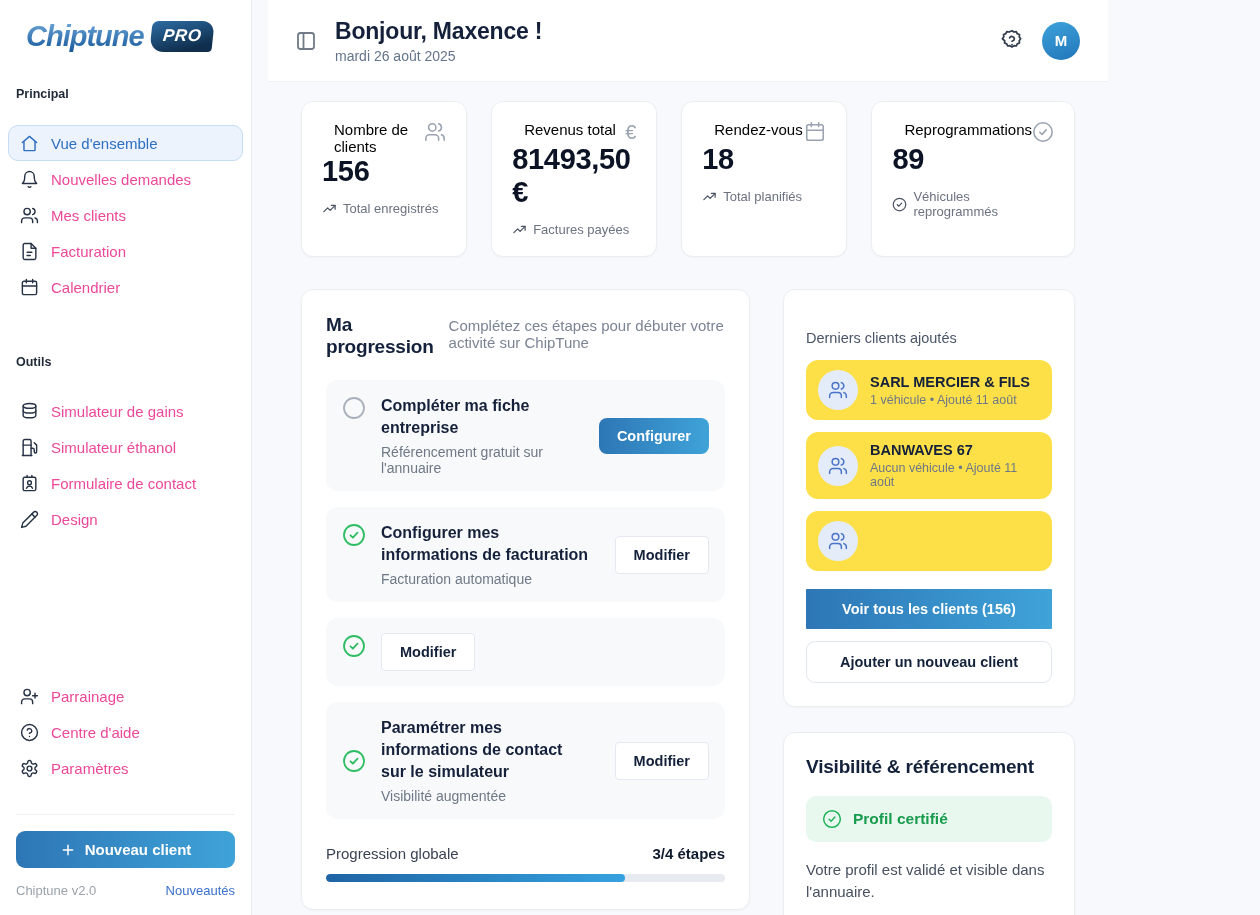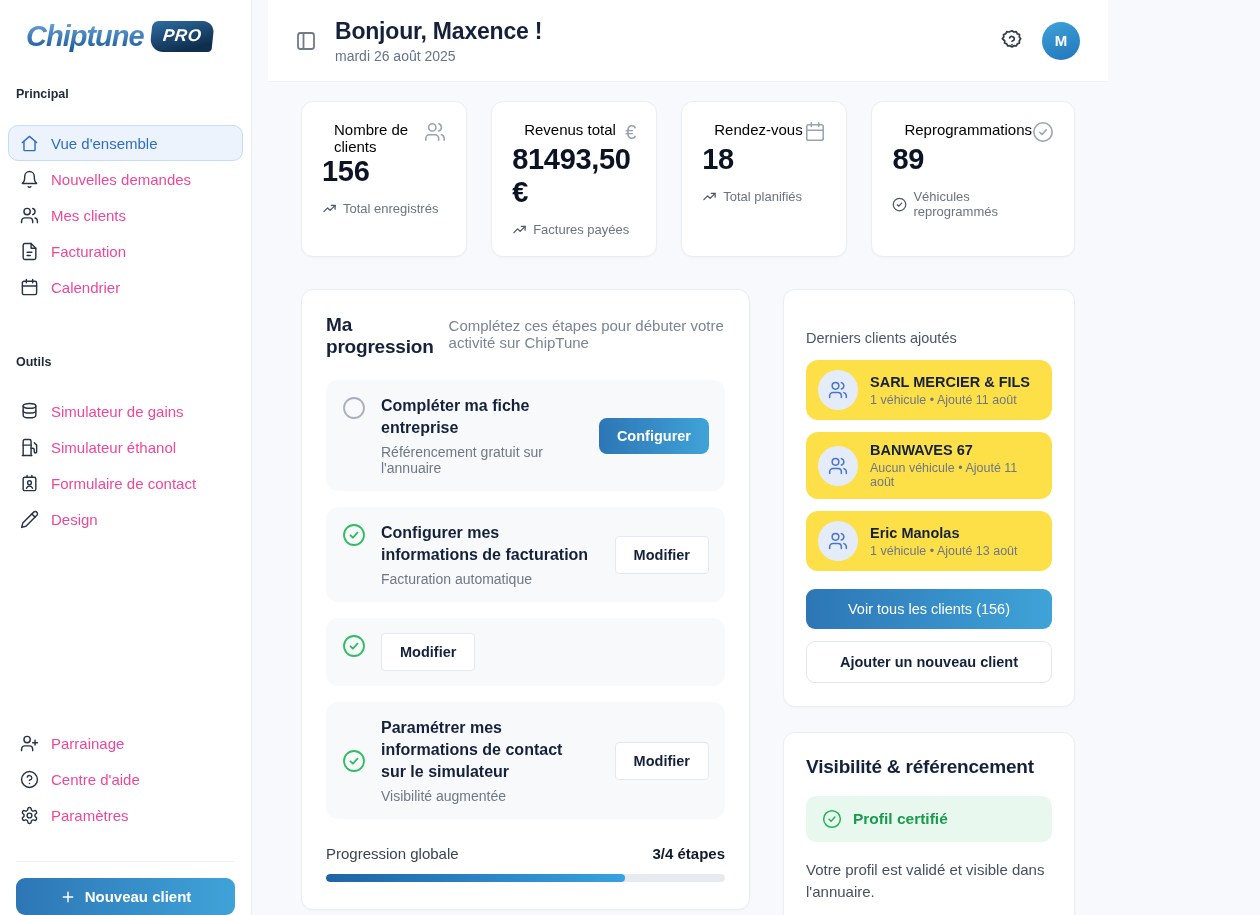--- a/index.html
+++ b/index.html
@@ -93,22 +93,22 @@
 
   
   .clients-card { padding:23px 22px; }
   .clients-sub { font-size:14.5px; color:#4a5568; margin-top:17px; }
   .client-list { margin-top:14px; display:flex; flex-direction:column; gap:12px; }
   .client-row { background:#fde047; border-radius:12px; padding:10px 12px; display:flex; align-items:center; gap:12px; cursor:pointer; }
   .client-avatar { width:40px; height:40px; border-radius:50%; background:#e4ecf9; color:#4a74c9;
     display:flex; align-items:center; justify-content:center; flex:none; }
   .client-name { font-size:14.5px; font-weight:700; color:#15213a; }
   .client-meta { font-size:12.5px; color:#6e7787; margin-top:3px; }
-  .btn-view-all { margin-top:18px; width:100%; border:none; border-radius:9px; padding:12px 16px;
-    background:linear-gradient(90deg,#2d76b5 0%,#3fa3d8 100%); color:#fff; font-size:14.5px; font-weight:400; cursor:pointer; font-family:inherit; }
+  .btn-view-all { margin-top:18px; width:100%; border:none; border-radius:1px; padding:12px 16px;
+    background:linear-gradient(90deg,#2d76b5 0%,#3fa3d8 100%); color:#fff; font-size:14.5px; font-weight:700; cursor:pointer; font-family:inherit; }
   .btn-add-client { margin-top:12px; width:100%; background:#fff; border:1px solid #e3e8ee; border-radius:9px;
     padding:12px 0; font-size:14.5px; font-weight:700; color:#14213a; cursor:pointer; font-family:inherit; }
 
   .visib-card { margin-top:25px; padding:23px 22px 26px; }
   .certified-badge { margin-top:18px; background:#e9f8ef; border-radius:10px; padding:13px 16px;
     display:flex; align-items:center; gap:11px; }
   .certified-badge .cb-ic { width:20px; height:20px; flex:none; color:#22b35b; }
   .certified-text { font-size:15.5px; font-weight:600; color:#199b4e; }
   .visib-p { margin-top:17px; font-size:15px; line-height:1.45; color:#46505f; }
   .visib-p + .visib-p { margin-top:14px; }
@@ -261,20 +261,24 @@
 
     <button class="new-client-btn">
       <span>
         <svg width="16" height="16" viewBox="0 0 24 24" fill="none" stroke="#fff" stroke-width="2.2" stroke-linecap="round">
             <path d="M12 5v14M5 12h14"></path>
           </svg>
       </span>
       <span>Nouveau client</span>
     </button>
 
+    <div class="sb-footer">
+      <span class="sb-version">Chiptune v2.0</span>
+      <a class="sb-news">Nouveautés</a>
+    </div>
   </aside>
 
   <div class="main">
 
     <header class="header">
       <button class="panel-toggle">
         <svg width="24" height="24" viewBox="0 0 24 24" fill="none" stroke="currentColor" stroke-width="1.8" stroke-linecap="round" stroke-linejoin="round">
             <rect x="4" y="4" width="16" height="16" rx="2.5"></rect>
             <path d="M9.5 4v16"></path>
           </svg>
@@ -498,24 +502,20 @@
               </div>
               <div class="client-row">
                 <span class="client-avatar">
                   <svg width="20" height="20" viewBox="0 0 24 24" fill="none" stroke="currentColor" stroke-width="1.8" stroke-linecap="round" stroke-linejoin="round">
                       <path d="M16 21v-2a4 4 0 0 0-4-4H6a4 4 0 0 0-4 4v2"></path>
                       <circle cx="9" cy="7" r="4"></circle>
                       <path d="M22 21v-2a4 4 0 0 0-3-3.87"></path>
                       <path d="M16 3.13a4 4 0 0 1 0 7.75"></path>
                     </svg>
                 </span>
-                <div>
-                  <div class="client-name">Eric Manolas</div>
-                  <div class="client-meta">1 véhicule • Ajouté 13 août</div>
-                </div>
               </div>
             </div>
 
             <button class="btn-view-all">Voir tous les clients (156)</button>
             <button class="btn-add-client">Ajouter un nouveau client</button>
           </div>
 
           <div class="card visib-card">
             <div class="card-title">Visibilité &amp; référencement</div>
             <div class="certified-badge">

